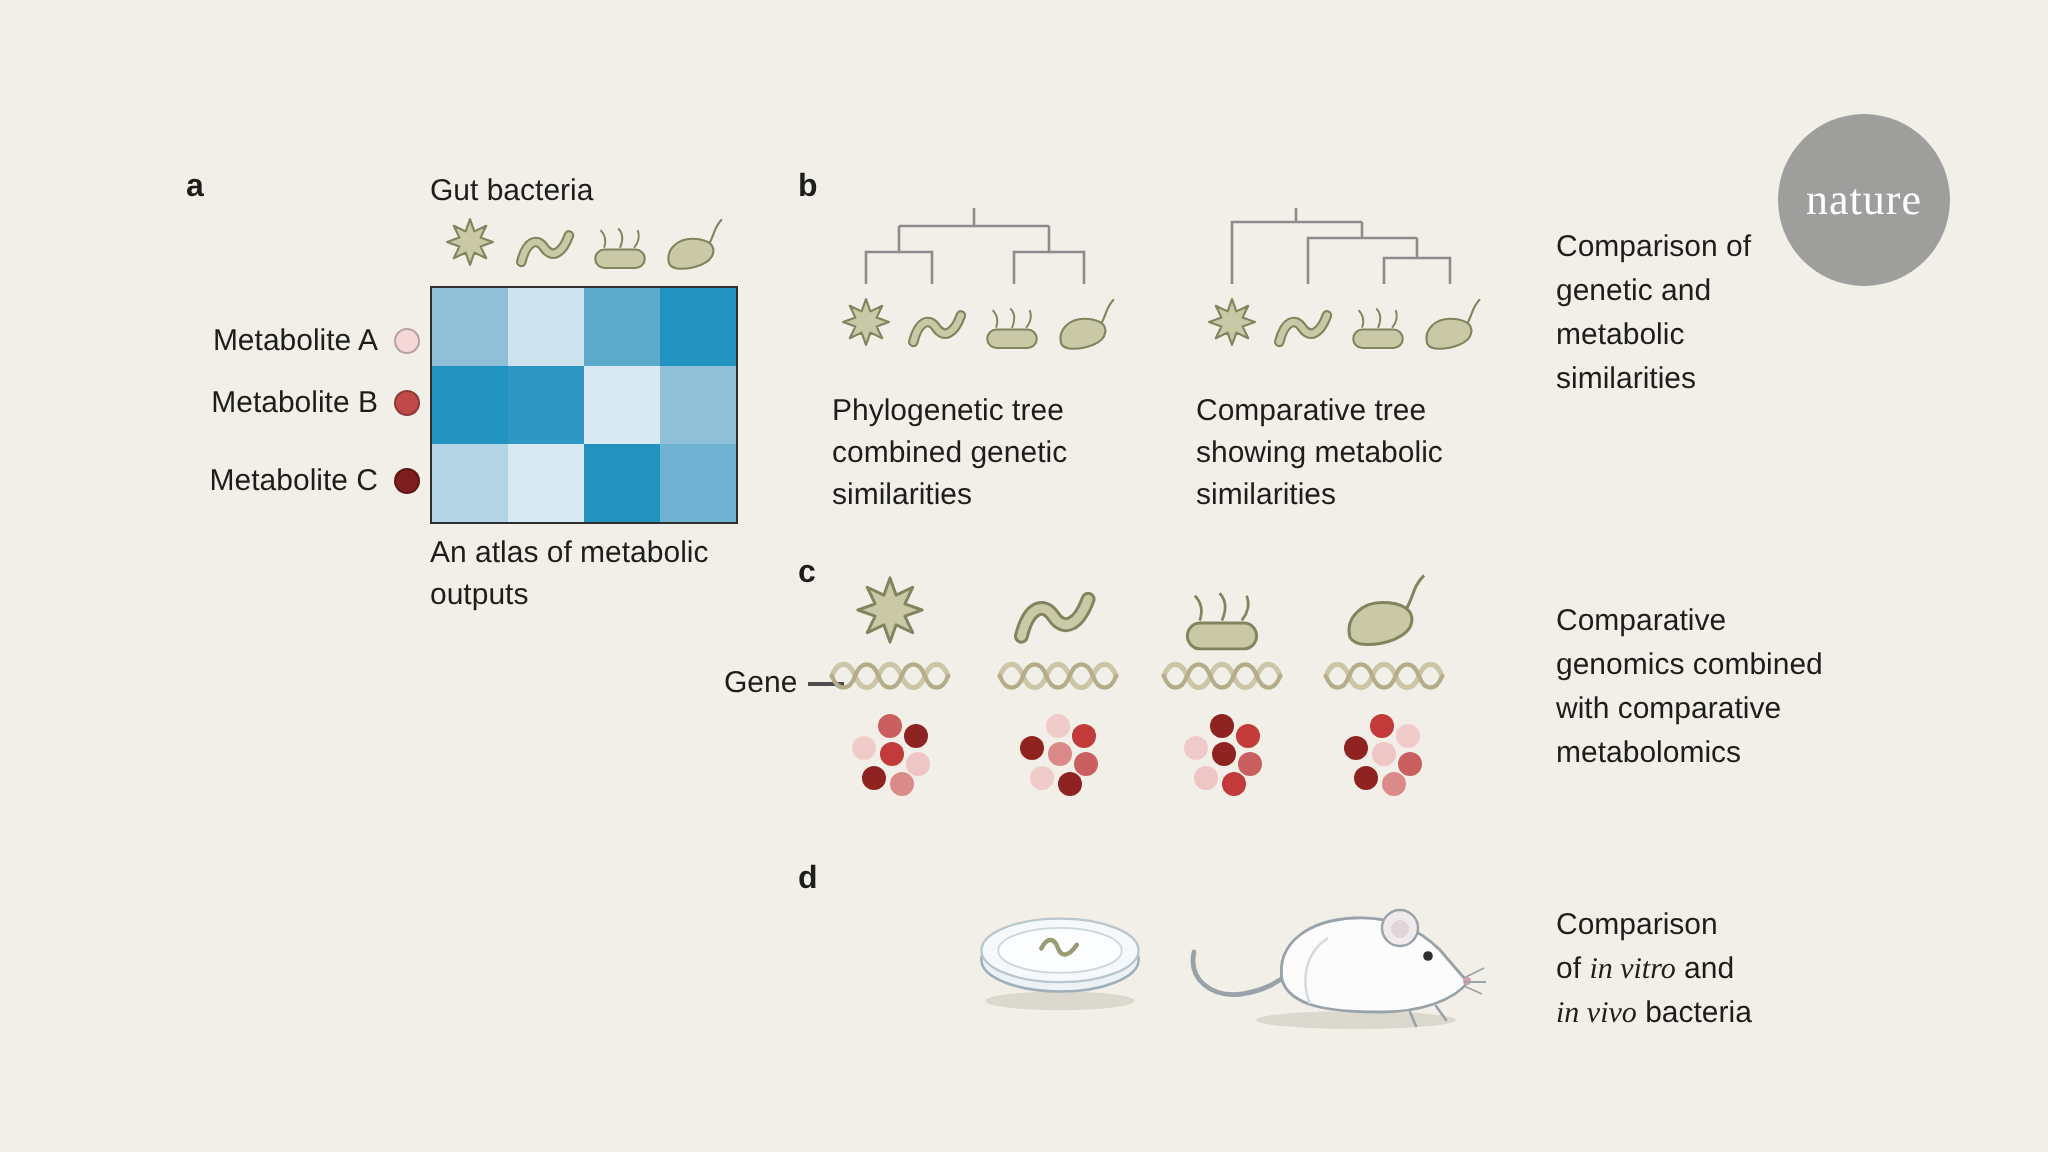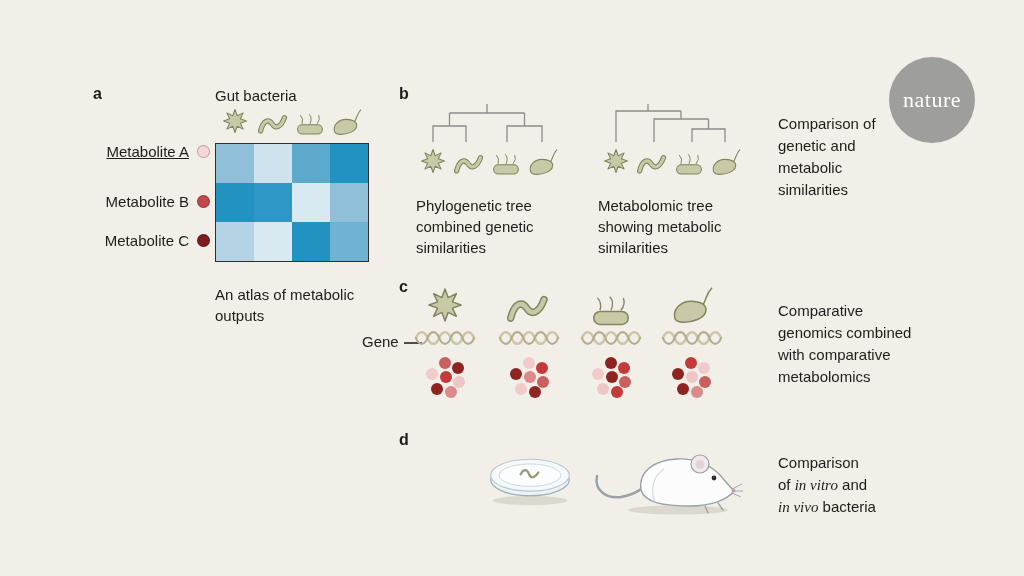--- a/index.html
+++ b/index.html
@@ -117,34 +117,34 @@
       <div class="hm-cell" style="background: rgb(34, 146, 192);"></div>
       <div class="hm-cell" style="background: rgb(46, 151, 195);"></div>
       <div class="hm-cell" style="background: rgb(216, 233, 241);"></div>
       <div class="hm-cell" style="background: rgb(143, 192, 216);"></div>
       <div class="hm-cell" style="background: rgb(180, 212, 229);"></div>
       <div class="hm-cell" style="background: rgb(216, 233, 241);"></div>
       <div class="hm-cell" style="background: rgb(34, 146, 192);"></div>
       <div class="hm-cell" style="background: rgb(111, 178, 210);"></div>
     </div>
 
-  <div class="abs met-row txt" style="top:132px;text-decoration:underline;">
+  <div class="abs met-row txt" style="top:151px;">
     <span>Metabolite A</span>
     <span class="mdot" style="background: rgb(245, 215, 215);"></span>
   </div>
   <div class="abs met-row txt" style="top:182px;">
     <span>Metabolite B</span>
     <span class="mdot" style="background: rgb(192, 74, 74);"></span>
   </div>
   <div class="abs met-row txt" style="top:221px;">
     <span>Metabolite C</span>
     <span class="mdot" style="background: rgb(126, 29, 29);"></span>
   </div>
 
-  <div class="abs txt" style="left:215px;top:284px;width:160px;">An atlas of metabolic outputs</div>
+  <div class="abs txt" style="left:215px;top:266px;width:160px;">An atlas of metabolic outputs</div>
 
   <div class="abs panel-letter" style="left:399px;top:85px;">b</div>
 
   <svg class="tree" style="left:415px;top:102px;">
       <use href="#tree-left"></use>
     </svg>
   <div class="abs bact-row" style="left:415px;top:146px;width:148px;">
     <svg class="bact" style="left:0;top:0;">
         <use href="#b-star"></use>
       </svg>
@@ -170,21 +170,21 @@
     <svg class="bact" style="left:36px;top:2px;">
         <use href="#b-spiral"></use>
       </svg>
     <svg class="bact" style="left:73px;top:2px;">
         <use href="#b-rod"></use>
       </svg>
     <svg class="bact" style="left:109px;top:1px;">
         <use href="#b-vibrio"></use>
       </svg>
   </div>
-  <div class="abs txt" style="left:598px;top:195px;width:165px;">Metabolomic tree showing metabolic similarities</div>
+  <div class="abs txt" style="left:598px;top:195px;width:165px;">Comparative tree showing metabolic similarities</div>
 
   <div class="abs annot" style="left:778px;top:113px;width:135px;">Comparison of genetic and metabolic similarities</div>
 
   <div class="abs panel-letter" style="left:399px;top:278px;">c</div>
 
   <svg class="bact-lg" style="left:420px;top:284px;">
       <use href="#b-star"></use>
     </svg>
   <svg class="bact-lg" style="left:503px;top:286px;">
       <use href="#b-spiral"></use>

